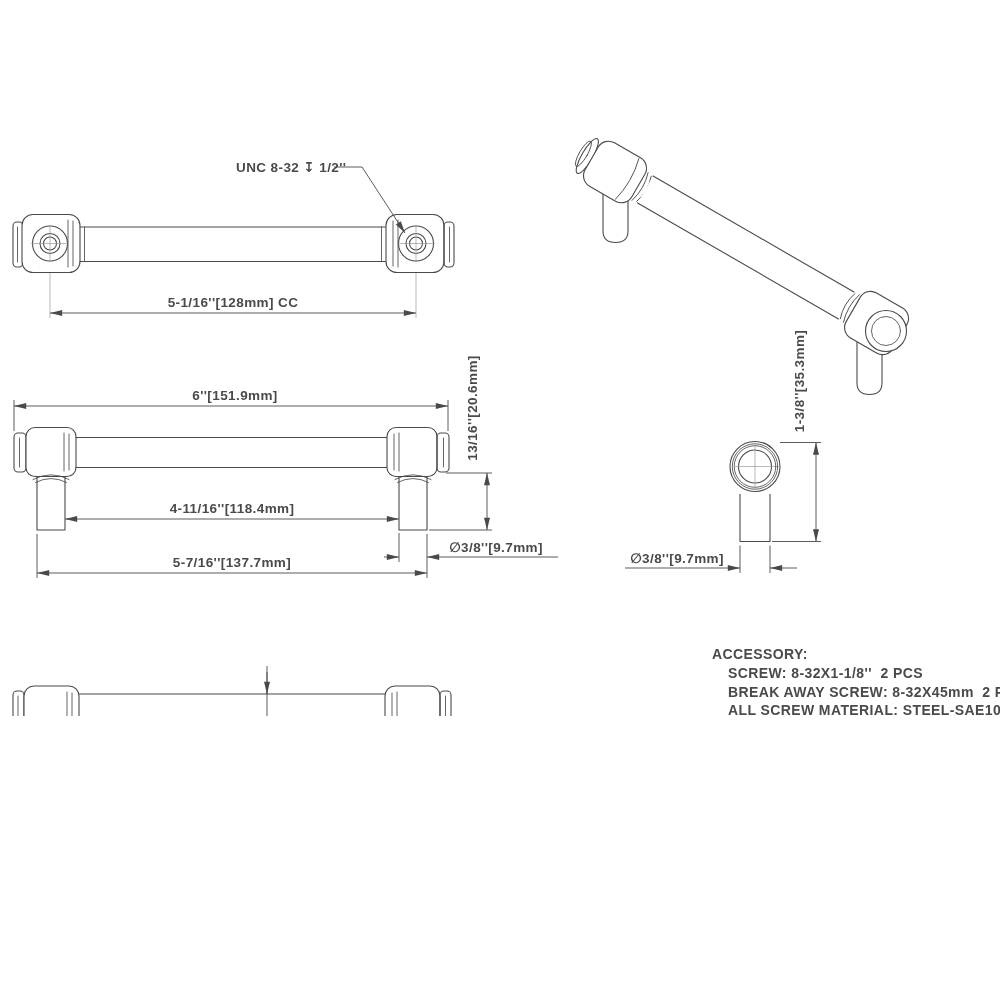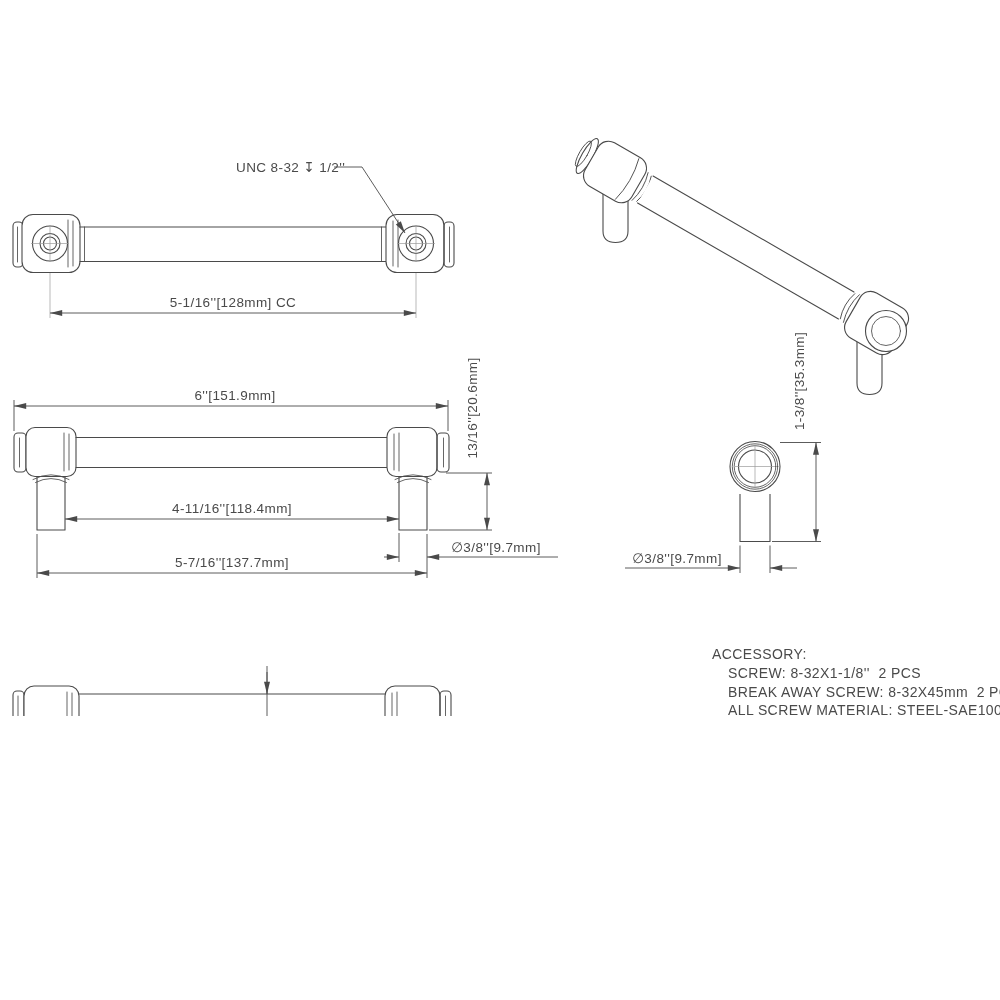--- a/index.html
+++ b/index.html
@@ -1,16 +1,16 @@
 <!DOCTYPE html>
 <html><head>
 <meta charset="utf-8">
 <style>
   html,body{margin:0;padding:0;background:#ffffff;}
-  .stage{position:relative;width:1000px;height:716px;background:#fff;overflow:hidden;}
+  .stage{position:relative;width:1000px;height:716px;background:#fff;overflow:hidden;font-weight:bold;}
   svg{position:absolute;left:0;top:0;}
   .ln{fill:none;stroke:#4a4a4a;stroke-width:1.1;stroke-linecap:round;stroke-linejoin:round;}
   .thin{fill:none;stroke:#4a4a4a;stroke-width:0.85;stroke-linecap:round;}
   .fw{fill:#ffffff;stroke:#4a4a4a;stroke-width:1.1;stroke-linejoin:round;}
   .dim{fill:none;stroke:#4a4a4a;stroke-width:0.9;}
   .cl{fill:none;stroke:#9b9b9b;stroke-width:0.7;}
   .txt{font-family:"Liberation Sans","DejaVu Sans",sans-serif;font-size:13.5px;
        fill:#4a4a4a;letter-spacing:0.4px;}
   .note{font-family:"Liberation Sans","DejaVu Sans",sans-serif;font-size:14px;
         fill:#4a4a4a;letter-spacing:0.4px;}

